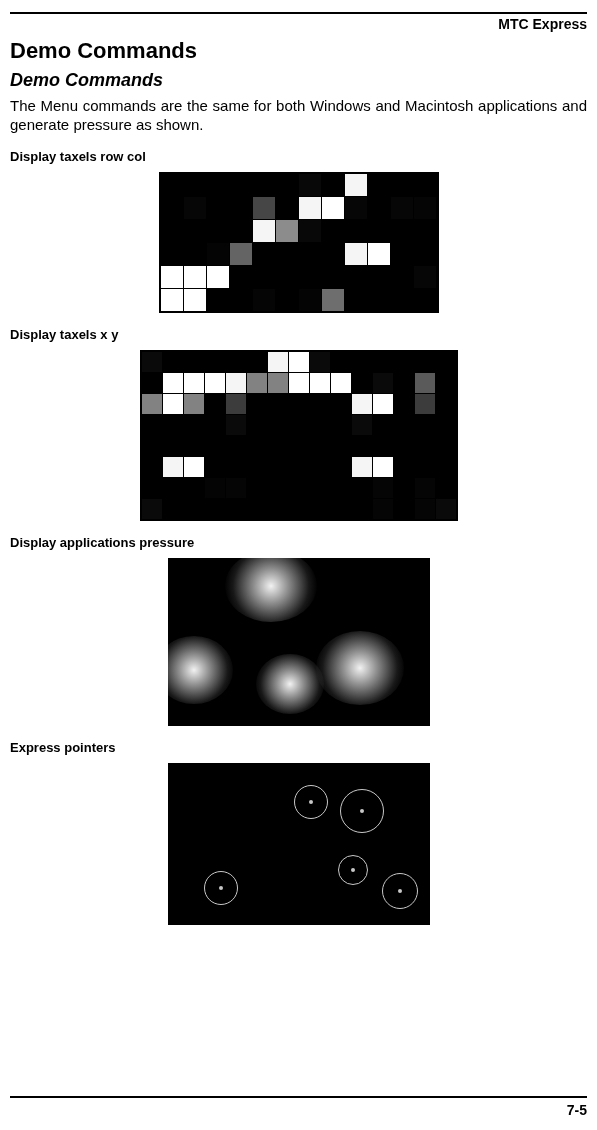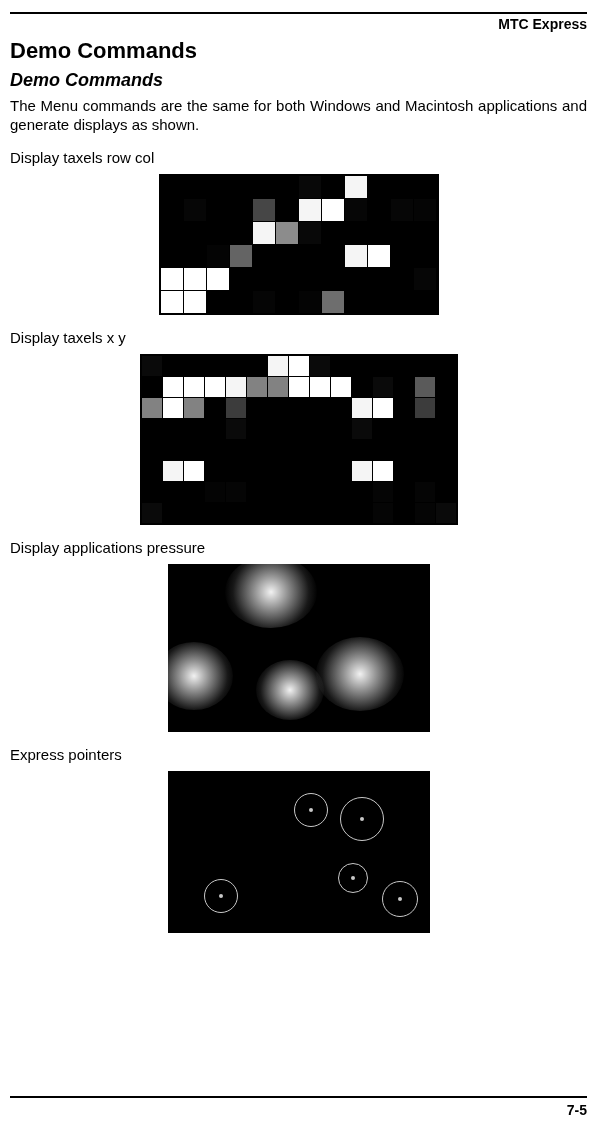--- a/index.html
+++ b/index.html
@@ -36,22 +36,23 @@
       font-weight: bold;
       margin-bottom: 6px;
     }
     .intro {
       font-size: 15px;
       line-height: 1.25;
       text-align: justify;
       margin-bottom: 14px;
     }
     .caption {
-      font-size: 15px;
+      font-size: 13px;
       margin-bottom: 8px;
+      font-weight: bold;
     }
     .figure-wrap {
       display: flex;
       justify-content: center;
       margin-bottom: 14px;
     }
     .pixel-fig {
       background: #000;
       padding: 2px;
       display: flex;
@@ -118,21 +119,21 @@
     }
   </style>
 </head>
 <body>
 
 <div class="top-rule"></div>
 <div class="header-label">MTC Express</div>
 
 <div class="title">Demo Commands</div>
 <div class="subtitle">Demo Commands</div>
-<div class="intro">The Menu commands are the same for both Windows and Macintosh applications and generate displays as shown.</div>
+<div class="intro">The Menu commands are the same for both Windows and Macintosh applications and generate pressure as shown.</div>
 
 <div class="caption">Display taxels row col</div>
 <div class="figure-wrap">
   <div class="pixel-fig fig1" id="fig1">
       <div class="pixel-row">
         <div class="px" style="background: rgb(0, 0, 0);"></div>
         <div class="px" style="background: rgb(0, 0, 0);"></div>
         <div class="px" style="background: rgb(0, 0, 0);"></div>
         <div class="px" style="background: rgb(0, 0, 0);"></div>
         <div class="px" style="background: rgb(0, 0, 0);"></div>

